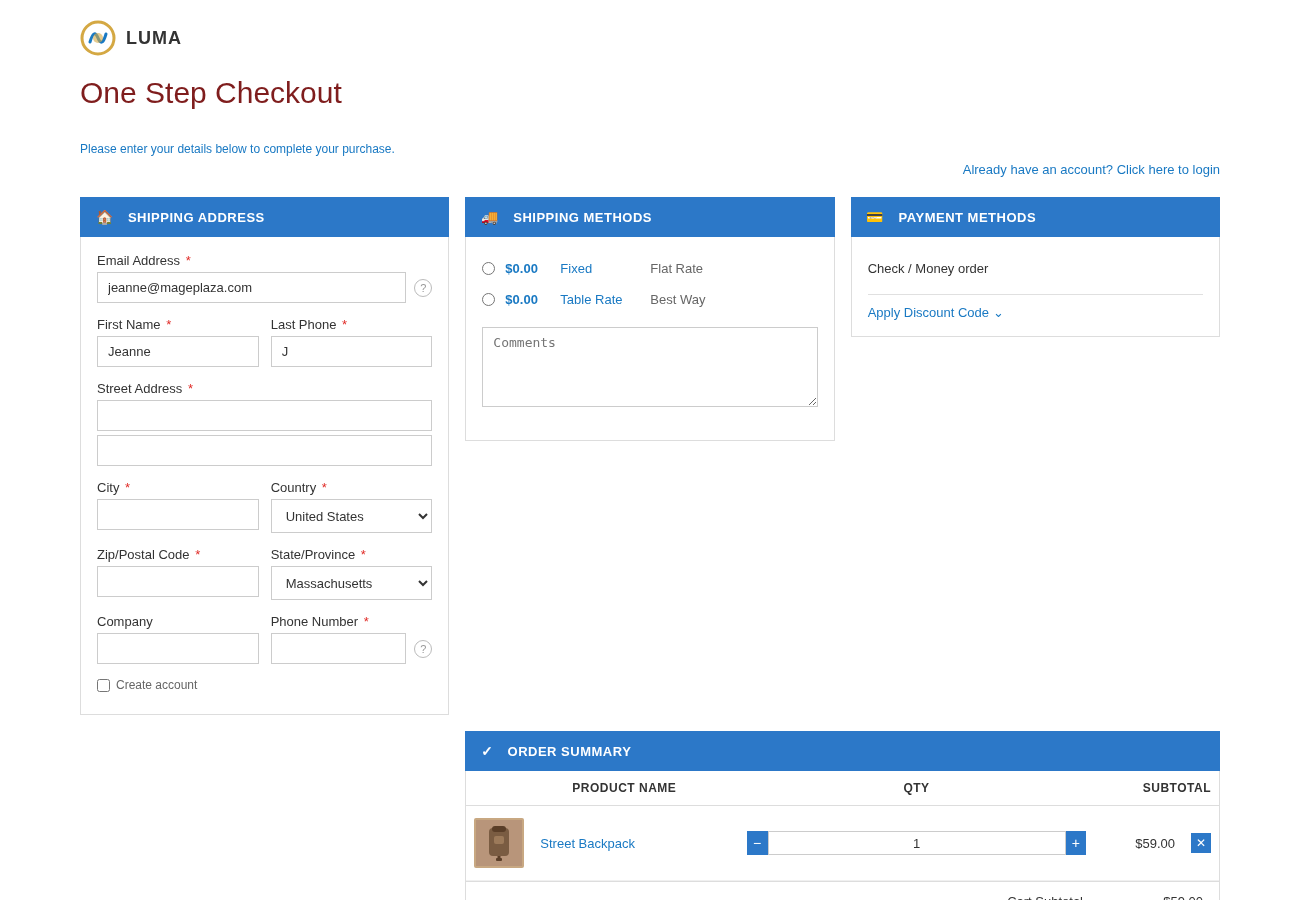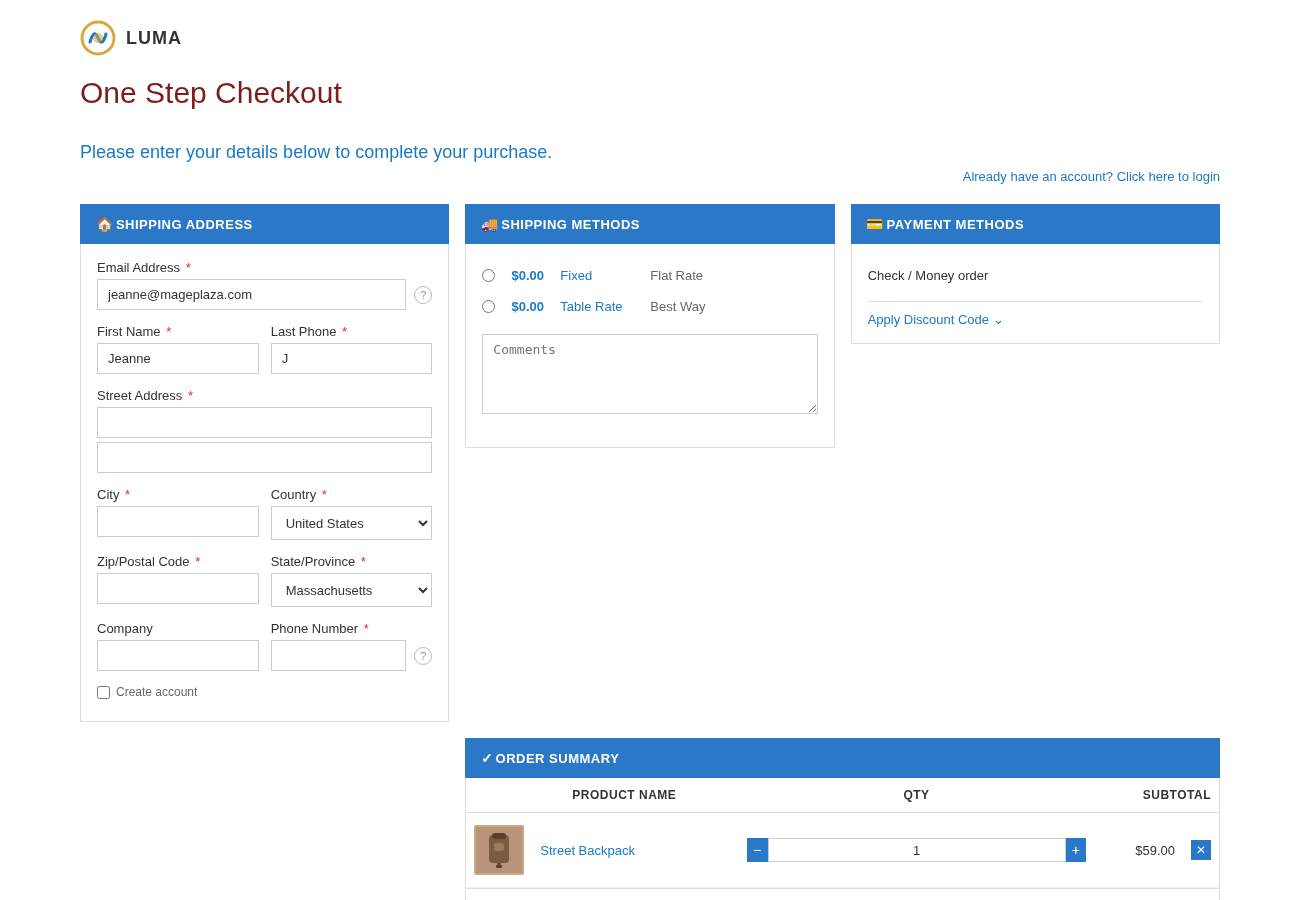--- a/index.html
+++ b/index.html
@@ -6,35 +6,35 @@
     body { font-family: Arial, sans-serif; background: #fff; color: #333; font-size: 14px; }
     .page-wrapper { max-width: 1200px; margin: 0 auto; padding: 20px 30px; }
 
     
     .logo-area { display: flex; align-items: center; margin-bottom: 20px; }
     .logo-icon { width: 36px; height: 36px; margin-right: 10px; }
     .logo-text { font-size: 18px; font-weight: bold; color: #333; letter-spacing: 1px; }
 
     
     .page-title { font-size: 30px; font-weight: 300; color: #7f1d1d; margin-bottom: 12px; }
-    .subtitle { color: #1979c3; font-size: 18px; margin-bottom: 6px; margin-top: 32px; }
+    .subtitle { color: #1979c3; font-size: 12px; margin-bottom: 6px; margin-top: 32px; }
     .login-link { color: #1979c3; font-size: 13px; margin-bottom: 20px; display: block; text-decoration: none; text-align: right; }
 
     
     .checkout-grid { display: grid; grid-template-columns: 1fr 1fr 1fr; gap: 16px; }
     .section-header {
       background: #2c78c8;
       color: #fff;
       padding: 12px 16px;
       font-size: 13px;
       font-weight: bold;
       letter-spacing: 0.5px;
       display: flex;
       align-items: center;
-      gap: 2px;
+      gap: 14px;
     }
     .section-body { border: 1px solid #ddd; border-top: none; padding: 16px; }
 
     
     .form-group { margin-bottom: 14px; }
     .form-row { display: flex; gap: 12px; margin-bottom: 14px; }
     .form-row .form-group { flex: 1; margin-bottom: 0; }
     label { display: block; font-size: 13px; color: #333; margin-bottom: 4px; }
     label .required { color: #e02b27; margin-left: 2px; }
     input[type="text"], input[type="email"], select, textarea {
@@ -59,21 +59,21 @@
       border-radius: 50%;
       font-size: 11px;
       color: #999;
       cursor: pointer;
       margin-left: 4px;
     }
 
     
     .shipping-option { display: flex; align-items: center; gap: 10px; padding: 8px 0; font-size: 13px; }
     .shipping-option input[type="radio"] { margin: 0; }
-    .shipping-price { color: #1979c3; font-weight: bold; min-width: 45px; text-align: center; }
+    .shipping-price { color: #1979c3; font-weight: bold; min-width: 45px; }
     .shipping-type { color: #1979c3; min-width: 80px; }
     .shipping-name { color: #666; }
     hr { border: none; border-top: 1px solid #e0e0e0; margin: 10px 0; }
 
     
     .payment-option { font-size: 13px; padding: 8px 0; color: #333; }
     .discount-link {
       color: #1979c3;
       cursor: pointer;
       font-size: 13px;

